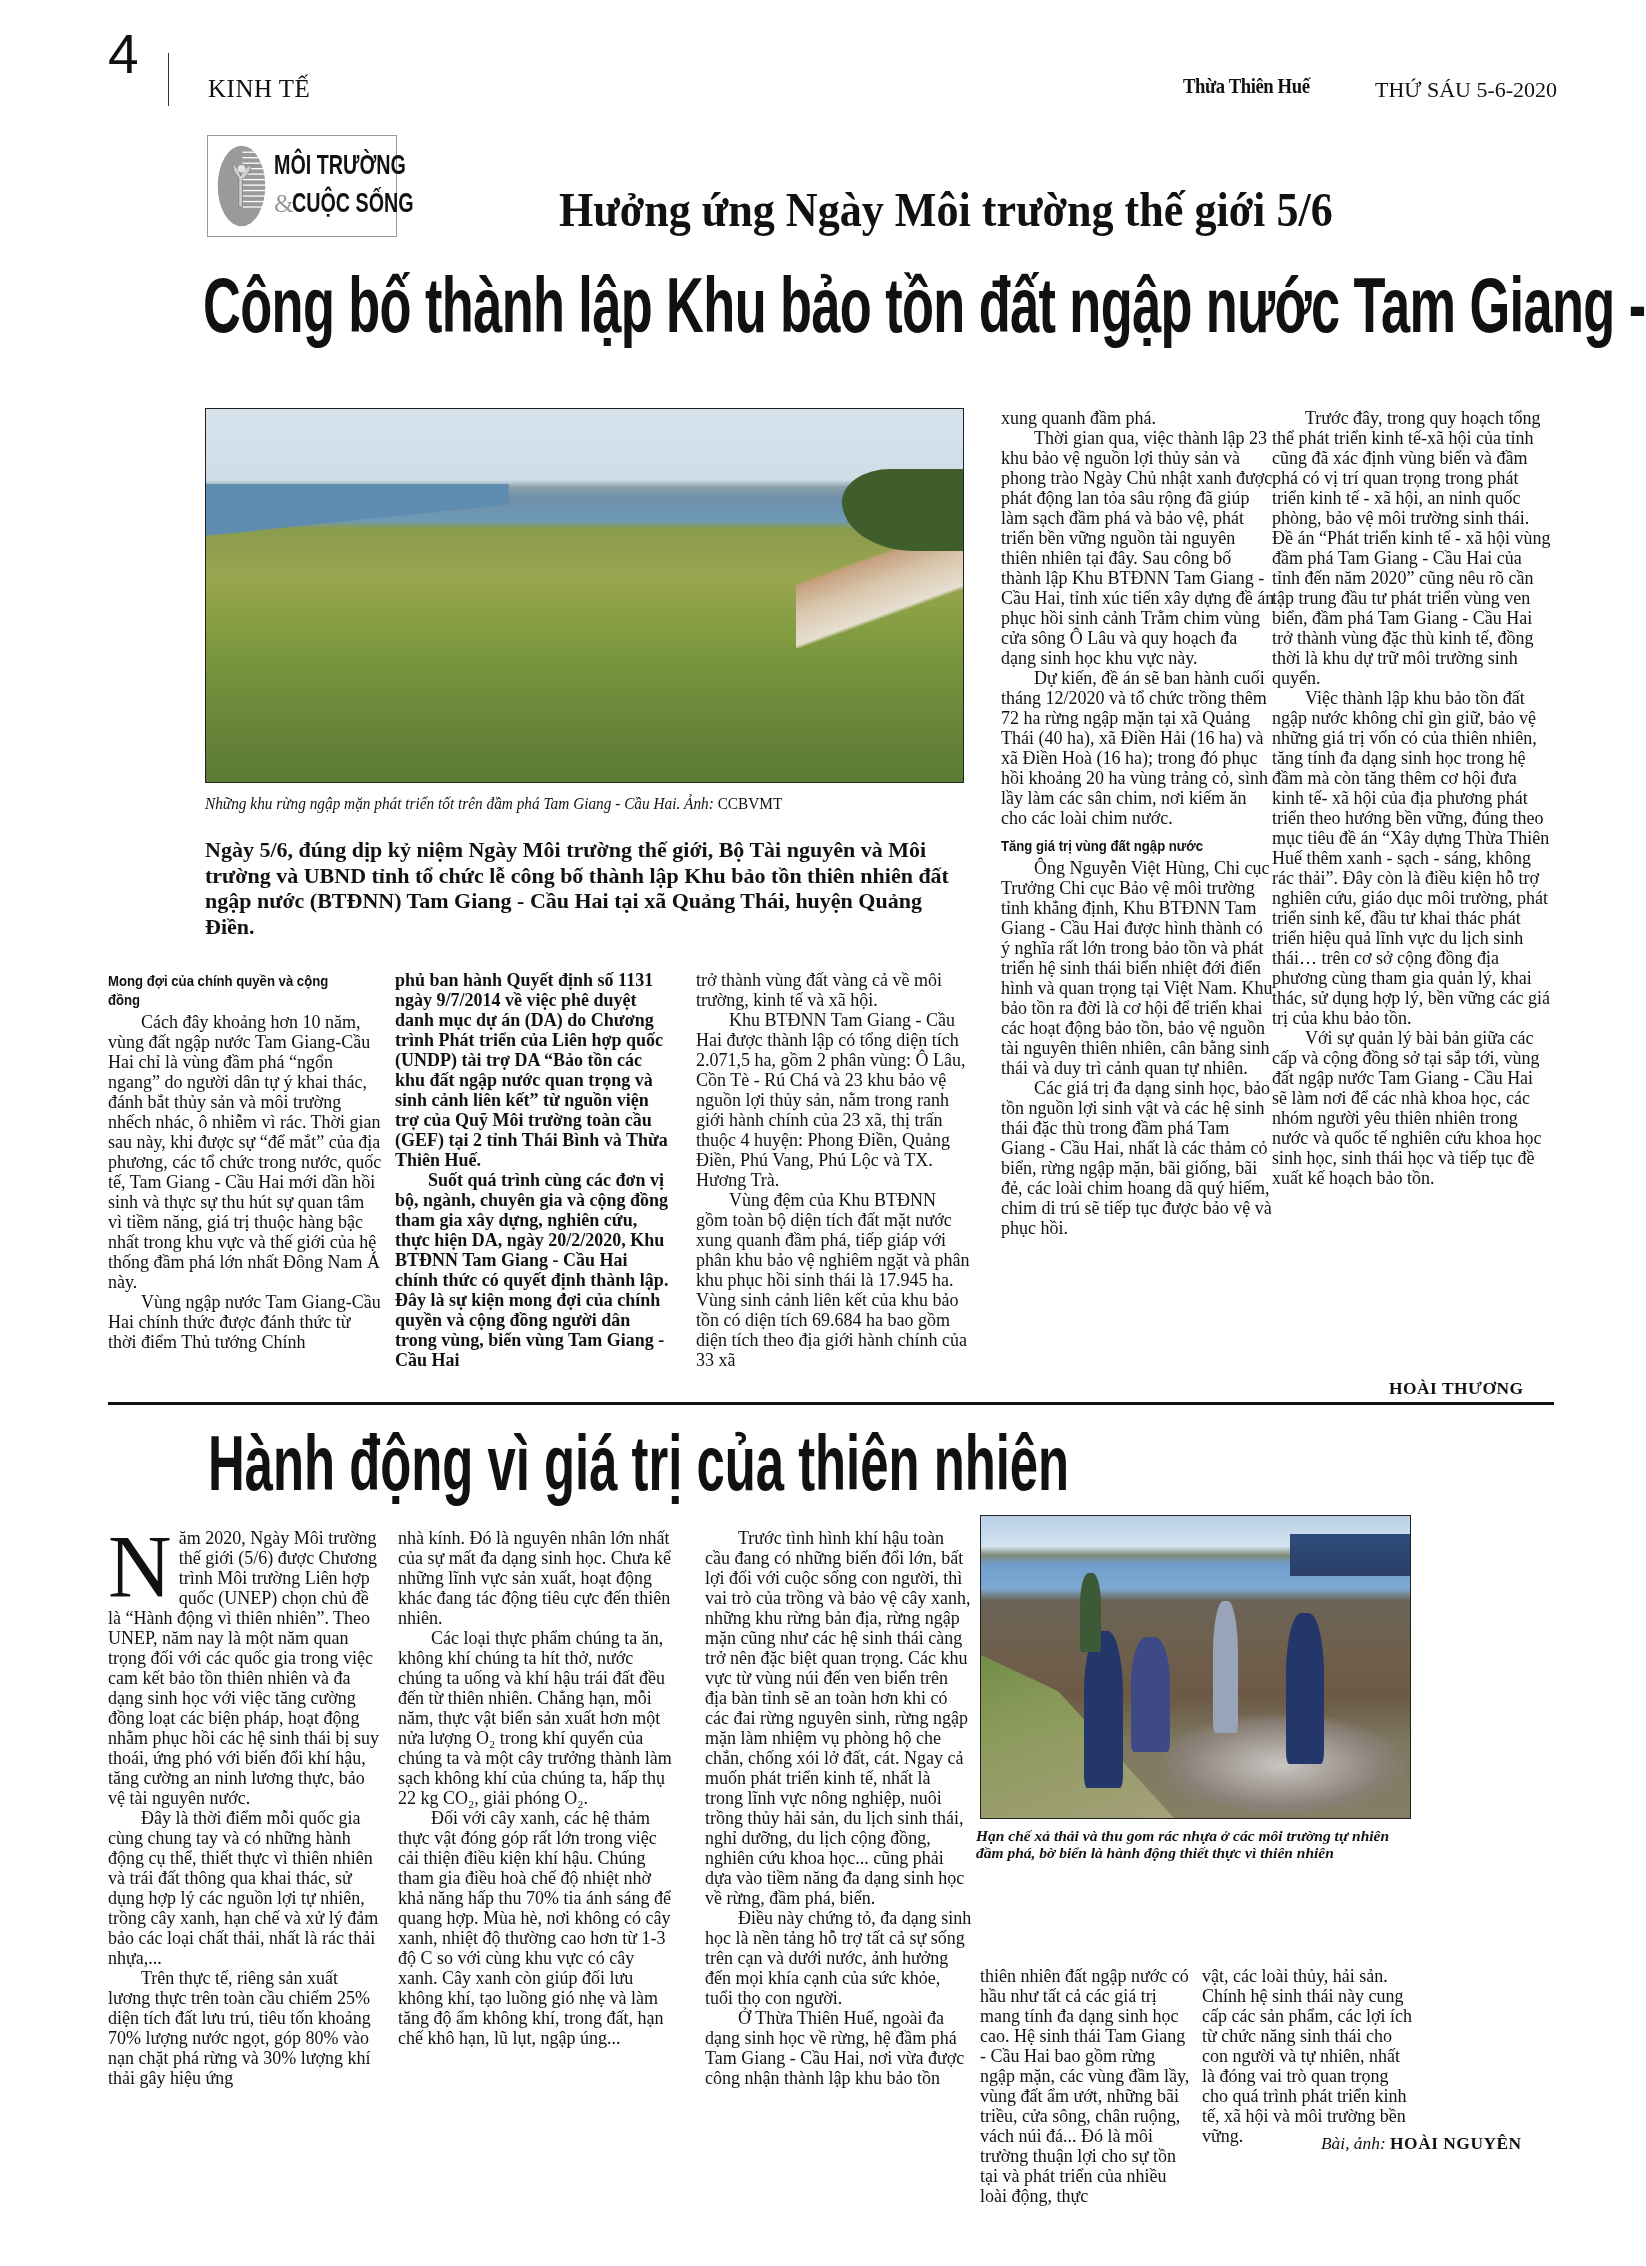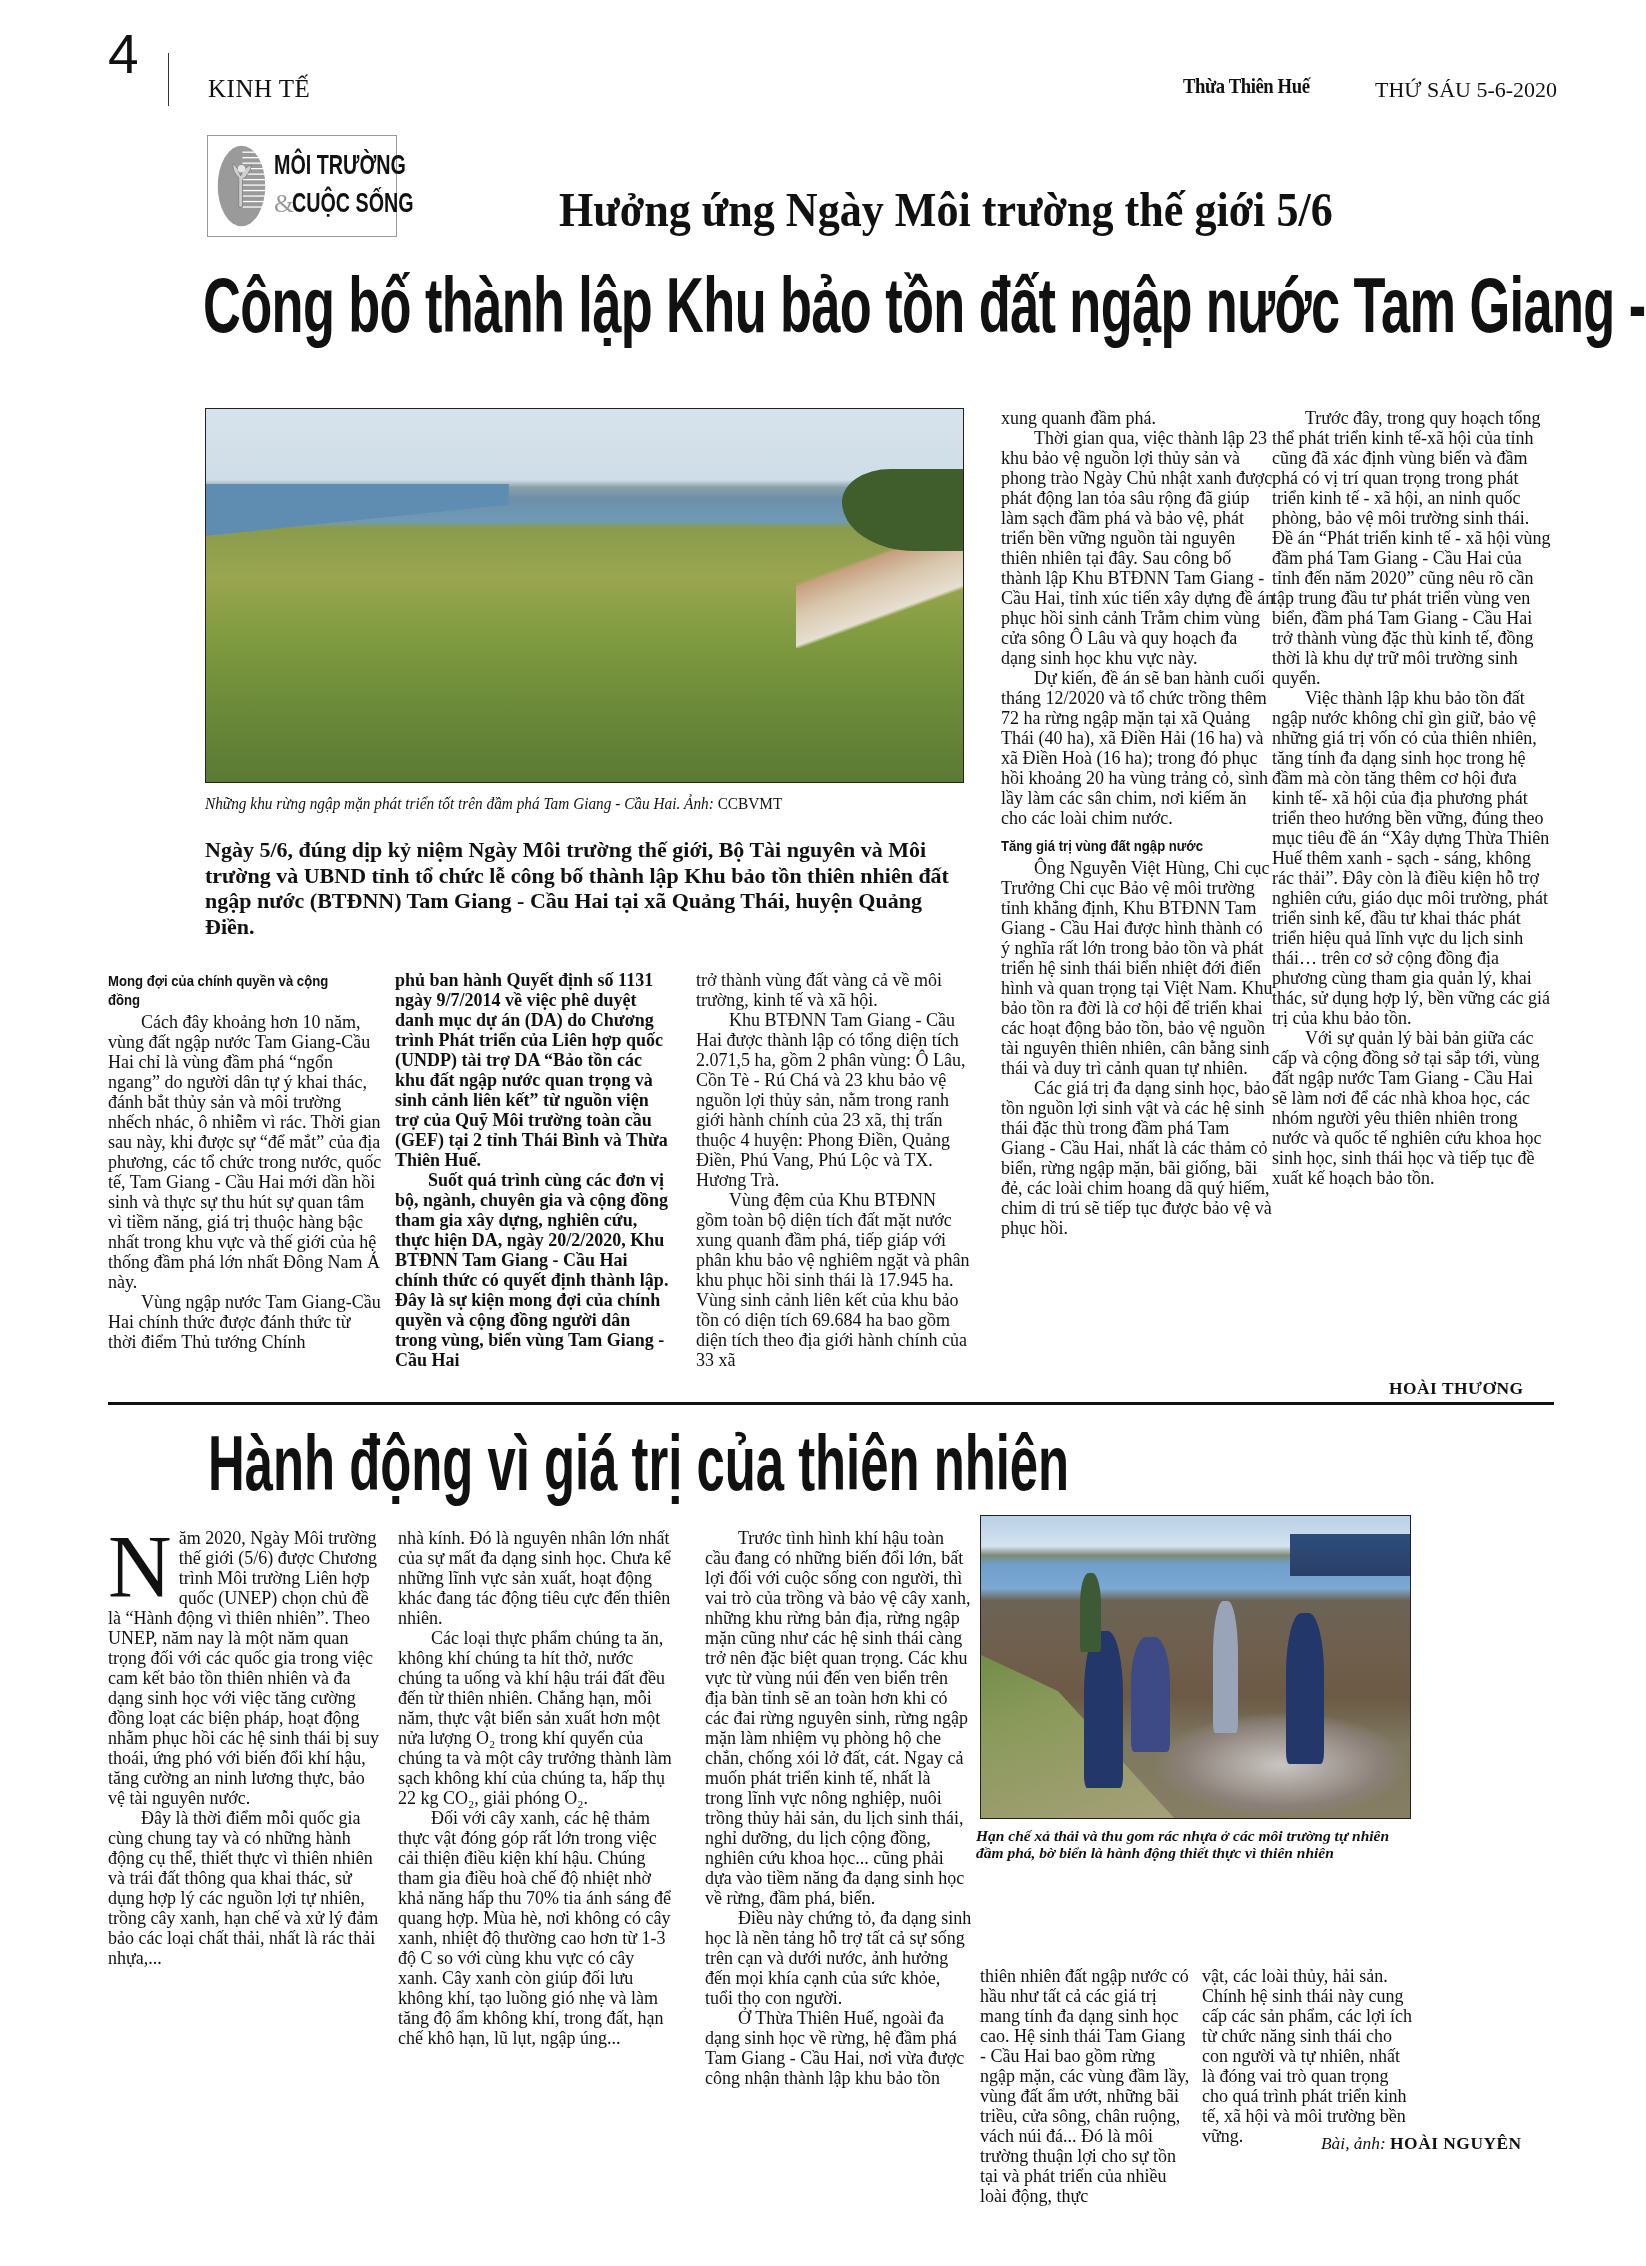--- a/index.html
+++ b/index.html
@@ -145,20 +145,21 @@
   <p>Với sự quản lý bài bản giữa các cấp và cộng đồng sở tại sắp tới, vùng đất ngập nước Tam Giang - Cầu Hai sẽ làm nơi để các nhà khoa học, các nhóm người yêu thiên nhiên trong nước và quốc tế nghiên cứu khoa học sinh học, sinh thái học và tiếp tục đề xuất kế hoạch bảo tồn.</p>
 </div>
 <div class="abs byline1">HOÀI THƯƠNG</div>
 <div class="abs rule1"></div>
 
 <div class="abs headline2">Hành động vì giá trị của thiên nhiên</div>
 
 <div class="abs col c6">
   <p class="noindent"><span class="dropcap">N</span><span>ăm 2020, Ngày Môi trường thế giới (5/6) được Chương trình Môi trường Liên hợp quốc (UNEP) chọn chủ đề là “Hành động vì thiên nhiên”. Theo UNEP, năm nay là một năm quan trọng đối với các quốc gia trong việc cam kết bảo tồn thiên nhiên và đa dạng sinh học với việc tăng cường đồng loạt các biện pháp, hoạt động nhằm phục hồi các hệ sinh thái bị suy thoái, ứng phó với biến đổi khí hậu, tăng cường an ninh lương thực, bảo vệ tài nguyên nước.</span></p>
   <p>Đây là thời điểm mỗi quốc gia cùng chung tay và có những hành động cụ thể, thiết thực vì thiên nhiên và trái đất thông qua khai thác, sử dụng hợp lý các nguồn lợi tự nhiên, trồng cây xanh, hạn chế và xử lý đảm bảo các loại chất thải, nhất là rác thải nhựa,...</p>
+  <p>Trên thực tế, riêng sản xuất lương thực trên toàn cầu chiếm 25% diện tích đất lưu trú, tiêu tốn khoảng 70% lượng nước ngọt, góp 80% vào nạn chặt phá rừng và 30% lượng khí thải gây hiệu ứng</p>
 </div>
 <div class="abs col c7">
   <p class="noindent">nhà kính. Đó là nguyên nhân lớn nhất của sự mất đa dạng sinh học. Chưa kể những lĩnh vực sản xuất, hoạt động khác đang tác động tiêu cực đến thiên nhiên.</p>
   <p>Các loại thực phẩm chúng ta ăn, không khí chúng ta hít thở, nước chúng ta uống và khí hậu trái đất đều đến từ thiên nhiên. Chẳng hạn, mỗi năm, thực vật biển sản xuất hơn một nửa lượng O₂ trong khí quyển của chúng ta và một cây trưởng thành làm sạch không khí của chúng ta, hấp thụ 22 kg CO₂, giải phóng O₂.</p>
   <p>Đối với cây xanh, các hệ thảm thực vật đóng góp rất lớn trong việc cải thiện điều kiện khí hậu. Chúng tham gia điều hoà chế độ nhiệt nhờ khả năng hấp thu 70% tia ánh sáng để quang hợp. Mùa hè, nơi không có cây xanh, nhiệt độ thường cao hơn từ 1-3 độ C so với cùng khu vực có cây xanh. Cây xanh còn giúp đối lưu không khí, tạo luồng gió nhẹ và làm tăng độ ẩm không khí, trong đất, hạn chế khô hạn, lũ lụt, ngập úng...</p>
 </div>
 <div class="abs col c8">
   <p>Trước tình hình khí hậu toàn cầu đang có những biến đổi lớn, bất lợi đối với cuộc sống con người, thì vai trò của trồng và bảo vệ cây xanh, những khu rừng bản địa, rừng ngập mặn cũng như các hệ sinh thái càng trở nên đặc biệt quan trọng. Các khu vực từ vùng núi đến ven biển trên địa bàn tỉnh sẽ an toàn hơn khi có các đai rừng nguyên sinh, rừng ngập mặn làm nhiệm vụ phòng hộ che chắn, chống xói lở đất, cát. Ngay cả muốn phát triển kinh tế, nhất là trong lĩnh vực nông nghiệp, nuôi trồng thủy hải sản, du lịch sinh thái, nghỉ dưỡng, du lịch cộng đồng, nghiên cứu khoa học... cũng phải dựa vào tiềm năng đa dạng sinh học về rừng, đầm phá, biển.</p>
   <p>Điều này chứng tỏ, đa dạng sinh học là nền tảng hỗ trợ tất cả sự sống trên cạn và dưới nước, ảnh hưởng đến mọi khía cạnh của sức khỏe, tuổi thọ con người.</p>
   <p>Ở Thừa Thiên Huế, ngoài đa dạng sinh học về rừng, hệ đầm phá Tam Giang - Cầu Hai, nơi vừa được công nhận thành lập khu bảo tồn</p>

